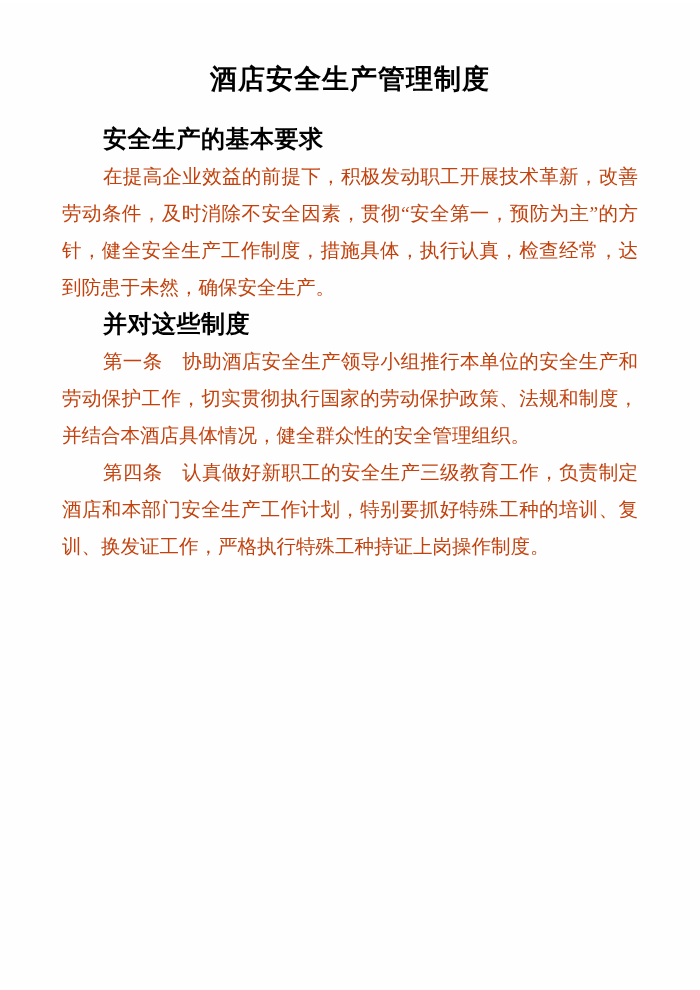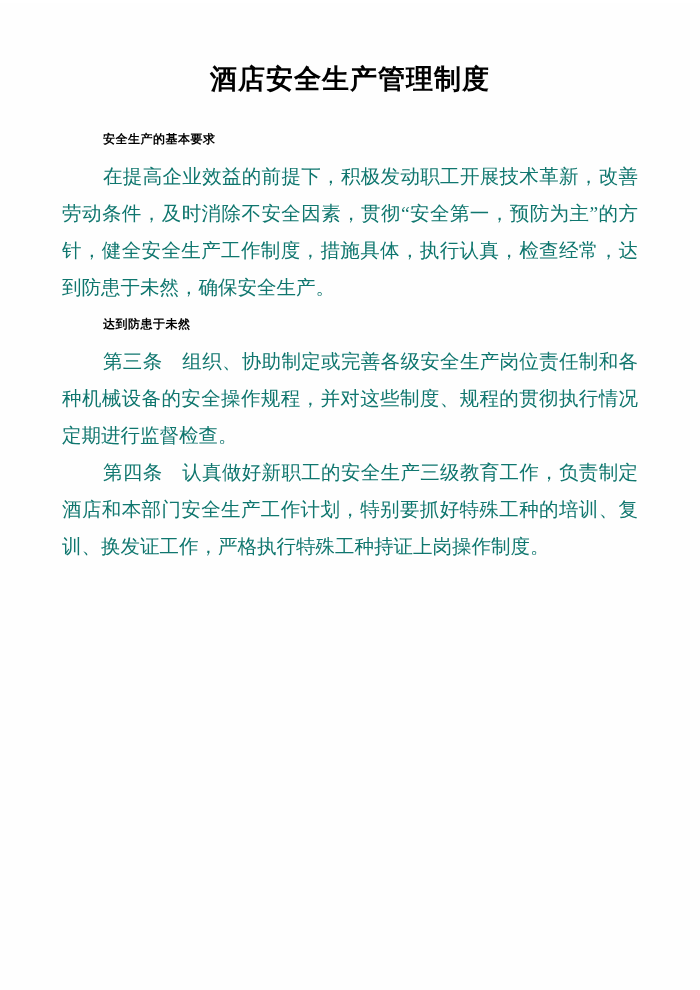--- a/index.html
+++ b/index.html
@@ -24,51 +24,51 @@
     font-family: "Liberation Sans", "DejaVu Sans", sans-serif;
     font-size: 27px;
     line-height: 36px;
     font-weight: 700;
     text-align: center;
     color: #000000;
     letter-spacing: 1px;
   }
   .sec-heading {
     margin: 0;
-    font-size: 12px;
+    font-size: 24px;
     line-height: 37px;
     font-weight: 700;
     color: #000000;
     text-indent: 41px;
     letter-spacing: 0.5px;
   }
   .body-para {
     margin: 0;
     font-size: 19.5px;
     line-height: 37px;
     text-align: justify;
     text-justify: inter-ideograph;
     text-indent: 41px;
     word-break: break-all;
-    color: #0f766e;
+    color: #c2410c;
   }
 </style>
 </head>
 <body>
 
 <div class="page">
 
   <h1 class="doc-title">酒店安全生产管理制度</h1>
 
   <h2 class="sec-heading">安全生产的基本要求</h2>
 
   <p class="body-para">在提高企业效益的前提下，积极发动职工开展技术革新，改善劳动条件，及时消除不安全因素，贯彻“安全第一，预防为主”的方针，健全安全生产工作制度，措施具体，执行认真，检查经常，达到防患于未然，确保安全生产。</p>
 
-  <h2 class="sec-heading">达到防患于未然</h2>
+  <h2 class="sec-heading">并对这些制度</h2>
+
+  <p class="body-para">第一条　协助酒店安全生产领导小组推行本单位的安全生产和劳动保护工作，切实贯彻执行国家的劳动保护政策、法规和制度，并结合本酒店具体情况，健全群众性的安全管理组织。</p>
 
 
-
-  <p class="body-para">第三条　组织、协助制定或完善各级安全生产岗位责任制和各种机械设备的安全操作规程，并对这些制度、规程的贯彻执行情况定期进行监督检查。</p>
 
   <p class="body-para">第四条　认真做好新职工的安全生产三级教育工作，负责制定酒店和本部门安全生产工作计划，特别要抓好特殊工种的培训、复训、换发证工作，严格执行特殊工种持证上岗操作制度。</p>
 
 
 </div>
 
 </body></html>

